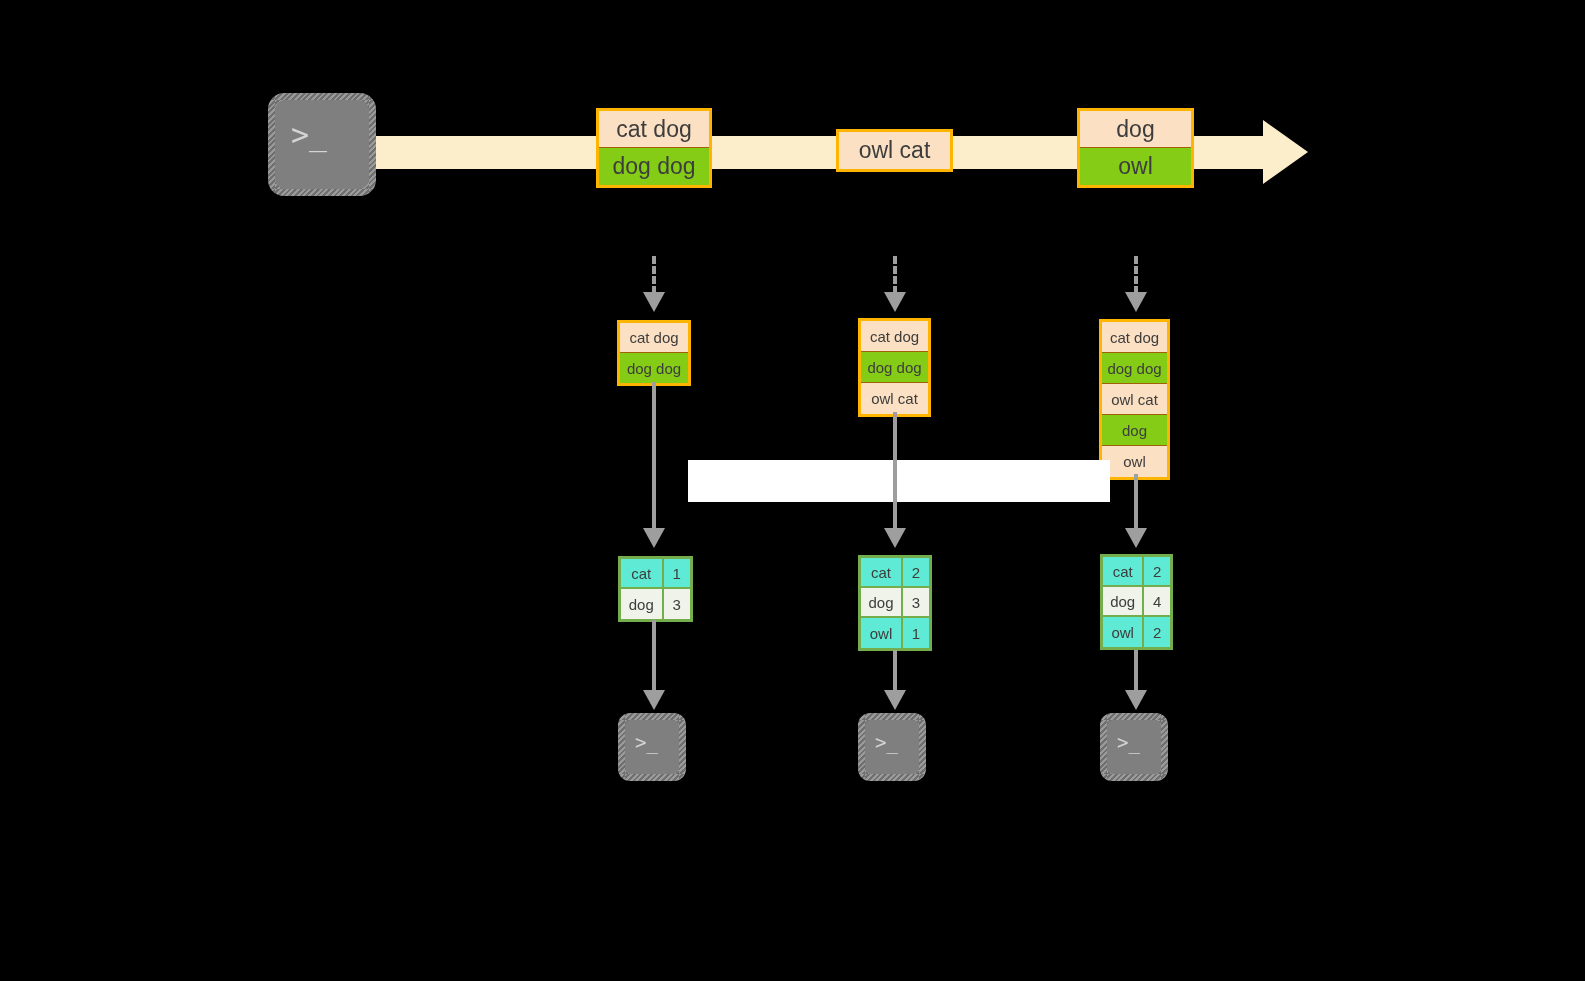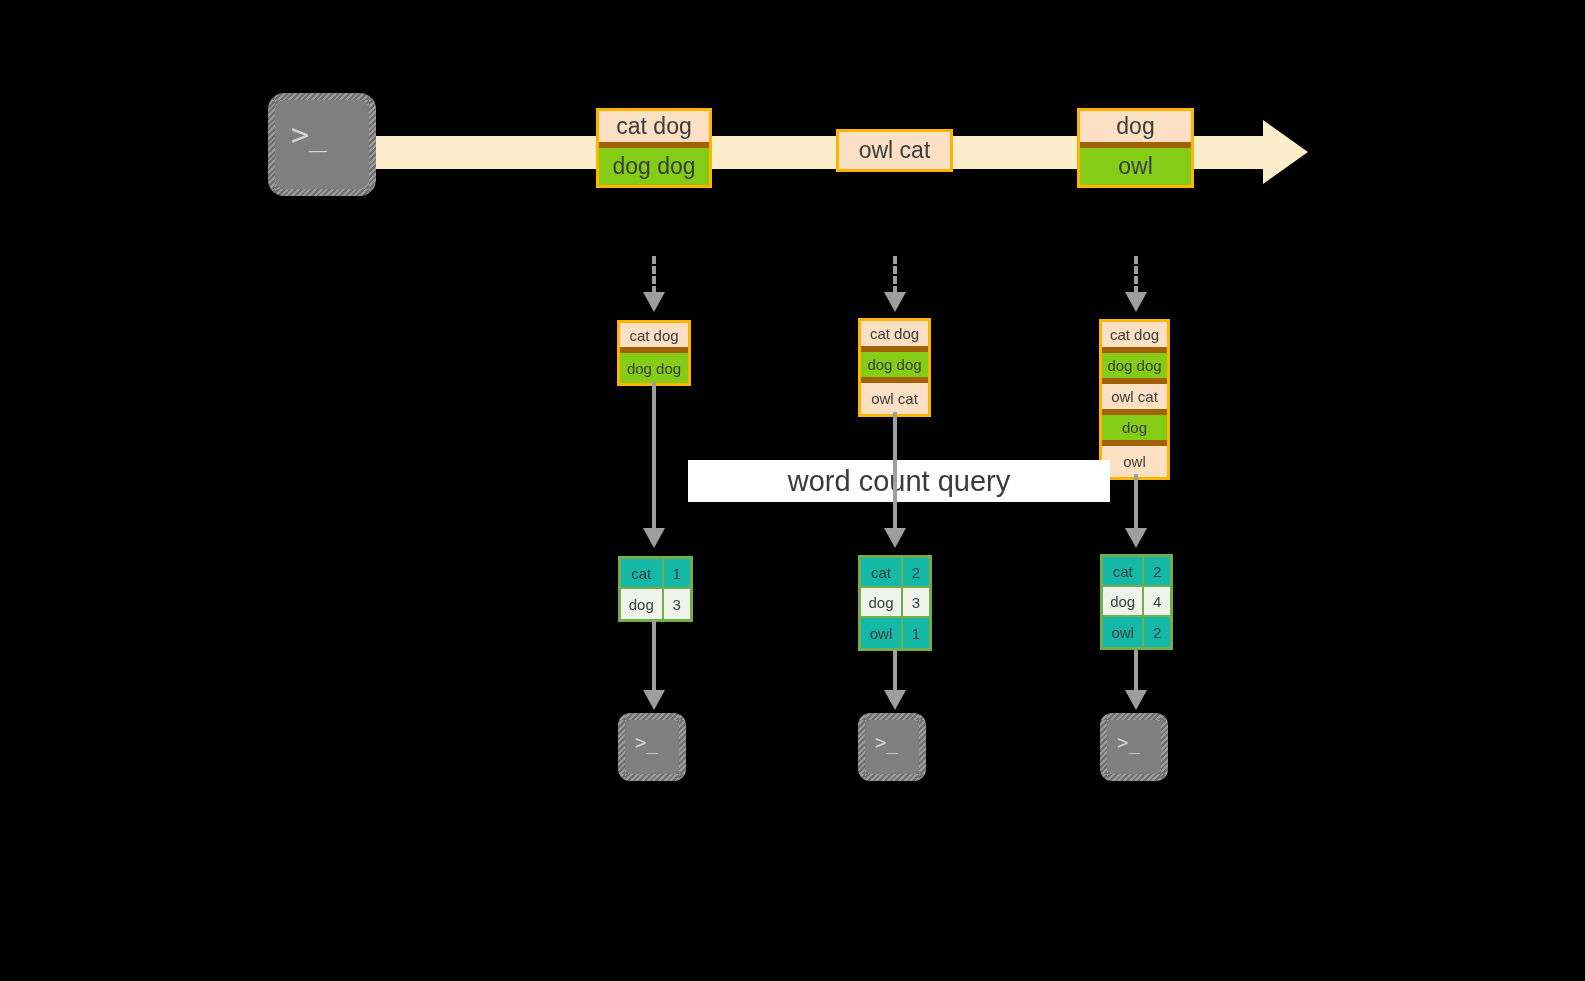--- a/index.html
+++ b/index.html
@@ -70,21 +70,21 @@
     position: absolute;
     border: 3px solid #ffb500;
     background: #fdf2e4;
   }
   .rec .row {
     display: flex;
     align-items: center;
     justify-content: center;
     color: #3d3d3d;
     white-space: nowrap;
-    border-bottom: 6px solid #a16207;
+    border-bottom: 1px solid #a16207;
   }
   .rec .row:last-child { border-bottom: none; }
   .rec .row.dark { background: #fbe0c3; }
   .rec .row.light { background: #84cc16; }
 
   .rec-top1 { left: 596px; top: 108px; width: 116px; }
   .rec-top1 .row { height: 37px; font-size: 23px; }
   .rec-top2 { left: 836px; top: 129px; width: 117px; }
   .rec-top2 .row { height: 37px; font-size: 23px; }
   .rec-top3 { left: 1077px; top: 108px; width: 117px; }
@@ -105,21 +105,21 @@
   }
   .cnt .crow { display: flex; border-bottom: 2px solid #74ad4c; }
   .cnt .crow:last-child { border-bottom: none; }
   .cnt .cell {
     display: flex; align-items: center; justify-content: center;
     color: #3d3d3d; font-size: 15px; white-space: nowrap;
     height: 100%;
   }
   .cnt .cell.word { width: 45px; border-right: 2px solid #74ad4c; }
   .cnt .cell.num  { width: 28px; }
-  .cnt .crow.dark .cell { background: #14b8a6; }
+  .cnt .crow.dark .cell { background: #5eead4; }
   .cnt .crow.light .cell { background: #eff3ea; }
   .cnt .crow { height: 30px; }
 
   .cnt-1 { left: 618px; top: 556px; width: 75px; }
   .cnt-2 { left: 858px; top: 555px; width: 74px; }
   .cnt-3 { left: 1100px; top: 554px; width: 73px; }
 
   
   .arrow-line {
     position: absolute;
@@ -209,21 +209,20 @@
     <div class="row dark">owl cat</div>
     <div class="row light">dog</div>
     <div class="row dark">owl</div>
   </div>
 
   <div class="arrow-line" style="left:652px; top:382px; height:148px;"></div>
   <div class="arrow-line" style="left:893px; top:412px; height:118px;"></div>
   <div class="arrow-line" style="left:1134px; top:474px; height:56px;"></div>
 
   <div class="query-band"></div>
-  <div class="query-label">word count query</div>
 
   <div class="arrow-line" style="left:893px; top:460px; height:70px;"></div>
 
   <div class="arrow-head" style="left:643px; top:528px;"></div>
   <div class="arrow-head" style="left:884px; top:528px;"></div>
   <div class="arrow-head" style="left:1125px; top:528px;"></div>
 
   <div class="cnt cnt-1">
     <div class="crow dark">
       <div class="cell word">cat</div>

